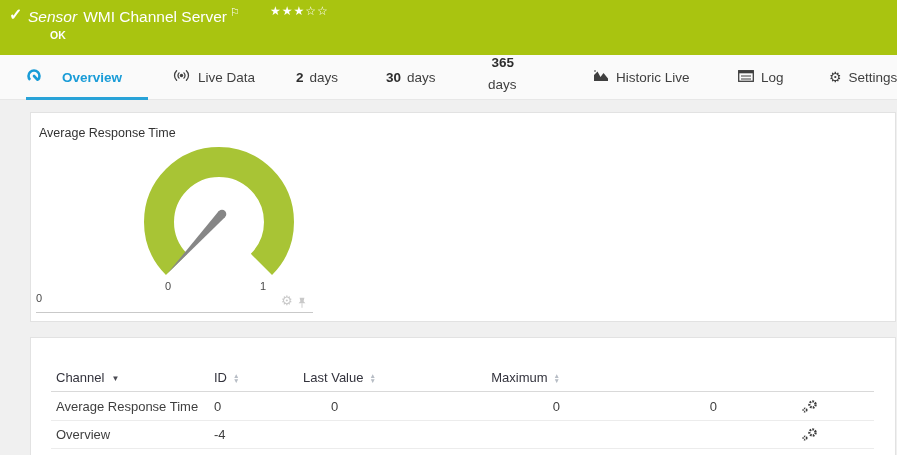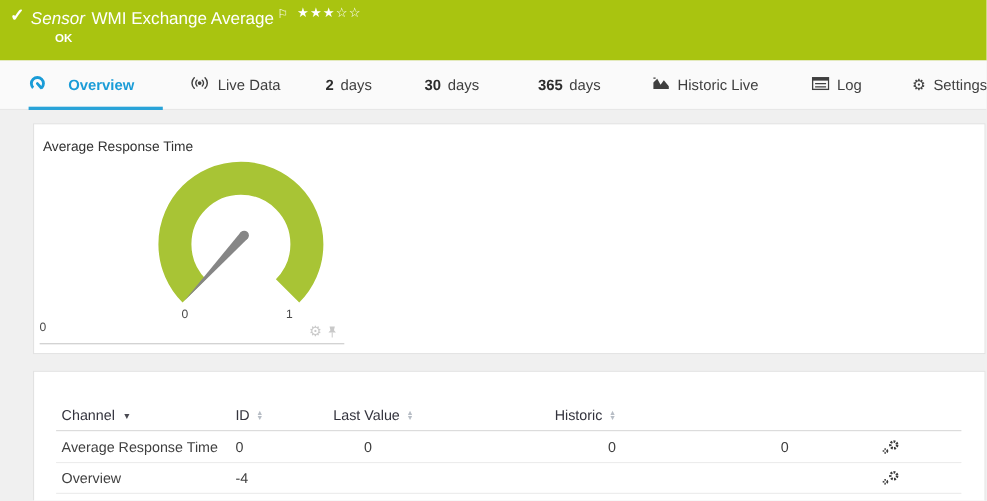--- a/index.html
+++ b/index.html
@@ -53,21 +53,21 @@
     color:#1a9cd7; font-weight:bold;
     left:26px; width:122px; gap:20px;
   }
   .tab.active::after {
     content:""; position:absolute; left:0; bottom:-1px; height:3px; width:100%;
     background:#29a3d8;
   }
   .tab-livedata { left:172px; }
   .tab-2days   { left:296px; }
   .tab-30days  { left:386px; }
-  .tab-365days { left:489px; }
+  .tab-365days { left:489px;flex-direction:column; }
   .tab-historic{ left:593px; }
   .tab-log     { left:738px; }
   .tab-settings{ left:829px; }
   .tab .gearchar { font-size:14px; line-height:14px; color:#3f3f3f; }
 
   
   .panel {
     position:absolute; left:30px; width:866px;
     background:#fff; border:1px solid #e2e2e2;
   }
@@ -115,21 +115,21 @@
     font-size:6.5px; line-height:5px; color:#b7bdc5;
   }
   .gears-button { cursor:pointer; display:inline-flex; }
 </style>
 </head>
 <body>
 
 <div class="green-header">
   <span class="check-icon">✓</span>
   <div class="sensor-title">
-    <span class="type">Sensor</span><span>WMI Exchange Average</span><span class="flag-icon">⚐</span>
+    <span class="type">Sensor</span><span>WMI Channel Server</span><span class="flag-icon">⚐</span>
   </div>
   <div class="stars"><span>★★★</span><span>☆☆</span></div>
   <div class="status-ok">OK</div>
 </div>
 
 <div class="tabbar">
 
   <div class="tab active">
     <span>
       <svg width="16" height="15" viewBox="0 0 16 15">
@@ -234,21 +234,21 @@
         </span>
     </div>
     <div class="cell">
       <span>Last Value</span>
       <span class="sort-dual">
           <span>▲</span>
           <span>▼</span>
         </span>
     </div>
     <div class="cell c-max">
-      <span>Historic</span>
+      <span>Maximum</span>
       <span class="sort-dual">
           <span>▲</span>
           <span>▼</span>
         </span>
     </div>
     <div class="cell c-act"></div>
   </div>
 
   <div class="trow r0">
     <div class="cell c-name">Average Response Time</div>

